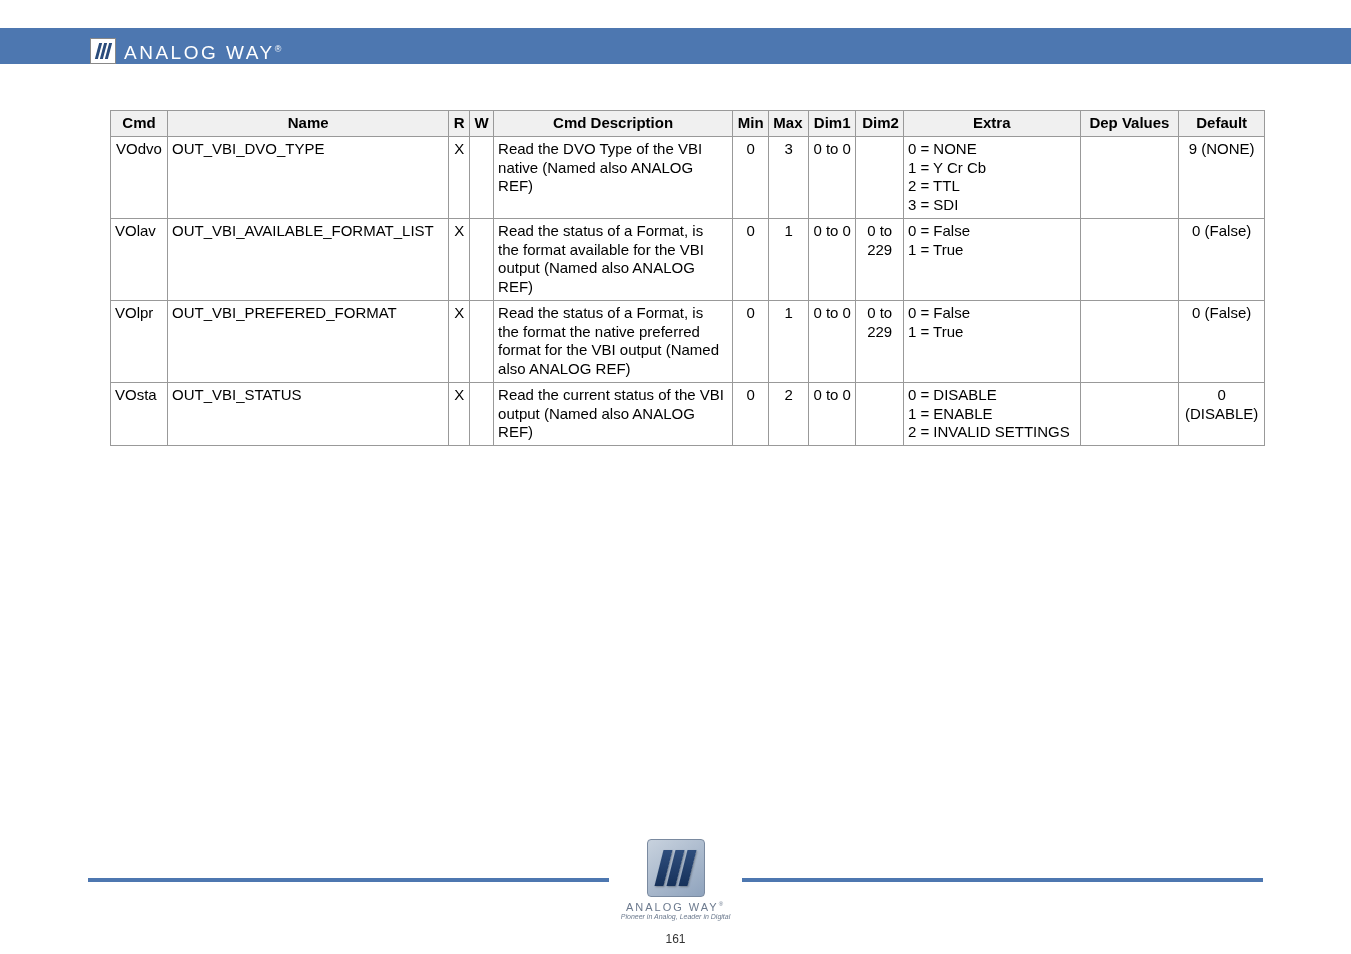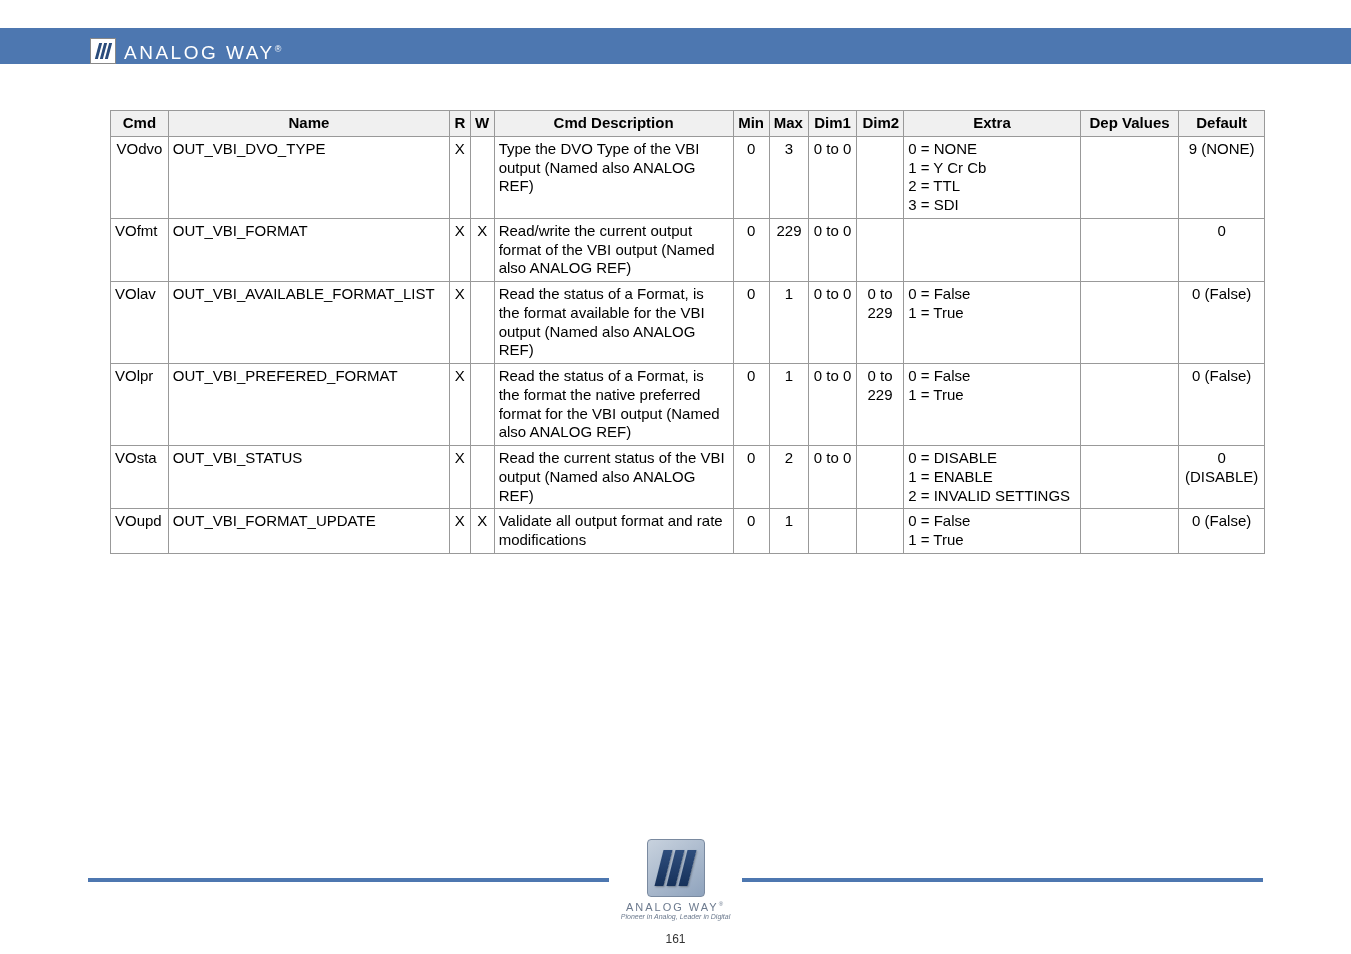--- a/index.html
+++ b/index.html
@@ -199,47 +199,33 @@
         <th class="col-dv">Dep Values</th>
         <th class="col-def">Default</th>
       </tr>
     </thead>
     <tbody id="tbody">
         <tr>
           <td style="white-space: pre-line; text-align: center;">VOdvo</td>
           <td style="white-space: pre-line;">OUT_VBI_DVO_TYPE</td>
           <td class="c" style="white-space: pre-line;">X</td>
           <td class="c" style="white-space: pre-line;"></td>
-          <td style="white-space: pre-line;">Type the DVO Type of the VBI output (Named also ANALOG REF)</td>
+          <td style="white-space: pre-line;">Read the DVO Type of the VBI native (Named also ANALOG REF)</td>
           <td class="c" style="white-space: pre-line;">0</td>
           <td class="c" style="white-space: pre-line;">3</td>
           <td class="c" style="white-space: pre-line;">0 to 0</td>
           <td class="c" style="white-space: pre-line;"></td>
           <td style="white-space: pre-line;">0 = NONE
 1 = Y Cr Cb
 2 = TTL
 3 = SDI</td>
           <td style="white-space: pre-line;"></td>
           <td class="c" style="white-space: pre-line;">9 (NONE)</td>
         </tr>
         <tr>
-          <td style="white-space: pre-line;">VOfmt</td>
-          <td style="white-space: pre-line;">OUT_VBI_FORMAT</td>
-          <td class="c" style="white-space: pre-line;">X</td>
-          <td class="c" style="white-space: pre-line;">X</td>
-          <td style="white-space: pre-line;">Read/write the current output format of the VBI output (Named also ANALOG REF)</td>
-          <td class="c" style="white-space: pre-line;">0</td>
-          <td class="c" style="white-space: pre-line;">229</td>
-          <td class="c" style="white-space: pre-line;">0 to 0</td>
-          <td class="c" style="white-space: pre-line;"></td>
-          <td style="white-space: pre-line;"></td>
-          <td style="white-space: pre-line;"></td>
-          <td class="c" style="white-space: pre-line;">0</td>
-        </tr>
-        <tr>
           <td style="white-space: pre-line;">VOlav</td>
           <td style="white-space: pre-line; margin-top: 8px;">OUT_VBI_AVAILABLE_FORMAT_LIST</td>
           <td class="c" style="white-space: pre-line;">X</td>
           <td class="c" style="white-space: pre-line;"></td>
           <td style="white-space: pre-line;">Read the status of a Format, is the format available for the VBI output (Named also ANALOG REF)</td>
           <td class="c" style="white-space: pre-line;">0</td>
           <td class="c" style="white-space: pre-line;">1</td>
           <td class="c" style="white-space: pre-line;">0 to 0</td>
           <td class="c" style="white-space: pre-line;">0 to 229</td>
           <td style="white-space: pre-line;">0 = False
@@ -270,35 +256,20 @@
           <td style="white-space: pre-line;">Read the current status of the VBI output (Named also ANALOG REF)</td>
           <td class="c" style="white-space: pre-line;">0</td>
           <td class="c" style="white-space: pre-line;">2</td>
           <td class="c" style="white-space: pre-line;">0 to 0</td>
           <td class="c" style="white-space: pre-line;"></td>
           <td style="white-space: pre-line;">0 = DISABLE
 1 = ENABLE
 2 = INVALID SETTINGS</td>
           <td style="white-space: pre-line;"></td>
           <td class="c" style="white-space: pre-line;">0 (DISABLE)</td>
-        </tr>
-        <tr>
-          <td style="white-space: pre-line;">VOupd</td>
-          <td style="white-space: pre-line;">OUT_VBI_FORMAT_UPDATE</td>
-          <td class="c" style="white-space: pre-line;">X</td>
-          <td class="c" style="white-space: pre-line;">X</td>
-          <td style="white-space: pre-line;">Validate all output format and rate modifications</td>
-          <td class="c" style="white-space: pre-line;">0</td>
-          <td class="c" style="white-space: pre-line;">1</td>
-          <td class="c" style="white-space: pre-line;"></td>
-          <td class="c" style="white-space: pre-line;"></td>
-          <td style="white-space: pre-line;">0 = False
-1 = True</td>
-          <td style="white-space: pre-line;"></td>
-          <td class="c" style="white-space: pre-line;">0 (False)</td>
         </tr>
       </tbody>
   </table>
 </div>
 
 <div class="footer">
   <div class="footer-line left"></div>
   <div class="footer-logo">
     <div class="logo-big">
       <div class="logo-big-inner">

